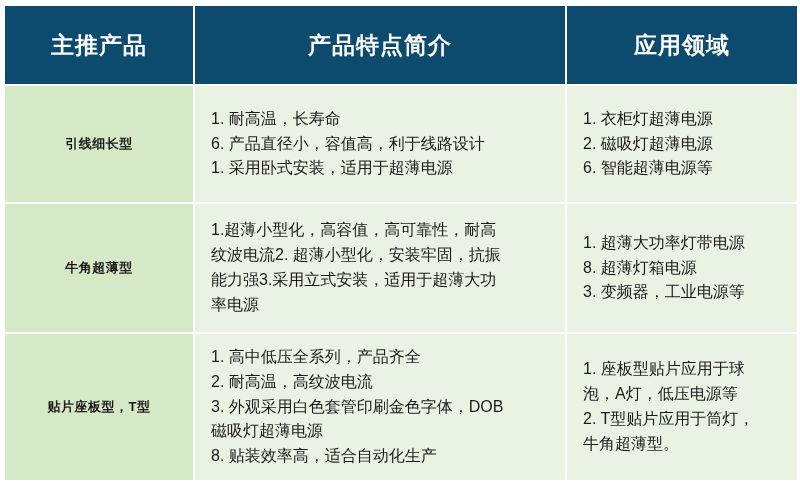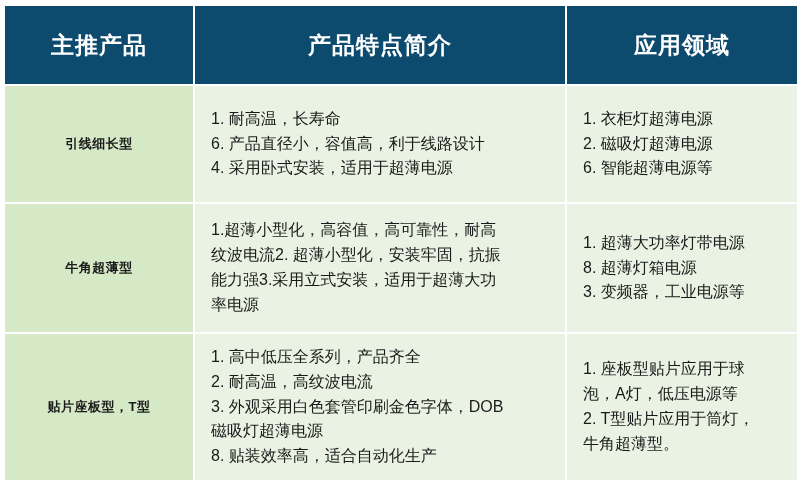--- a/index.html
+++ b/index.html
@@ -92,21 +92,21 @@
         <th>应用领域</th>
       </tr>
     </thead>
     <tbody>
 
       <tr class="r0">
         <td class="label-cell">引线细长型</td>
         <td class="feature-cell">
           <span class="line">1. 耐高温，长寿命</span>
           <span class="line">6. 产品直径小，容值高，利于线路设计</span>
-          <span class="line">4. 采用卧式安装，适用于超薄电源</span>
+          <span class="line">1. 采用卧式安装，适用于超薄电源</span>
         </td>
         <td class="app-cell">
           <span class="line">1. 衣柜灯超薄电源</span>
           <span class="line">2. 磁吸灯超薄电源</span>
           <span class="line">6. 智能超薄电源等</span>
         </td>
       </tr>
 
       <tr class="r1">
         <td class="label-cell">牛角超薄型</td>

